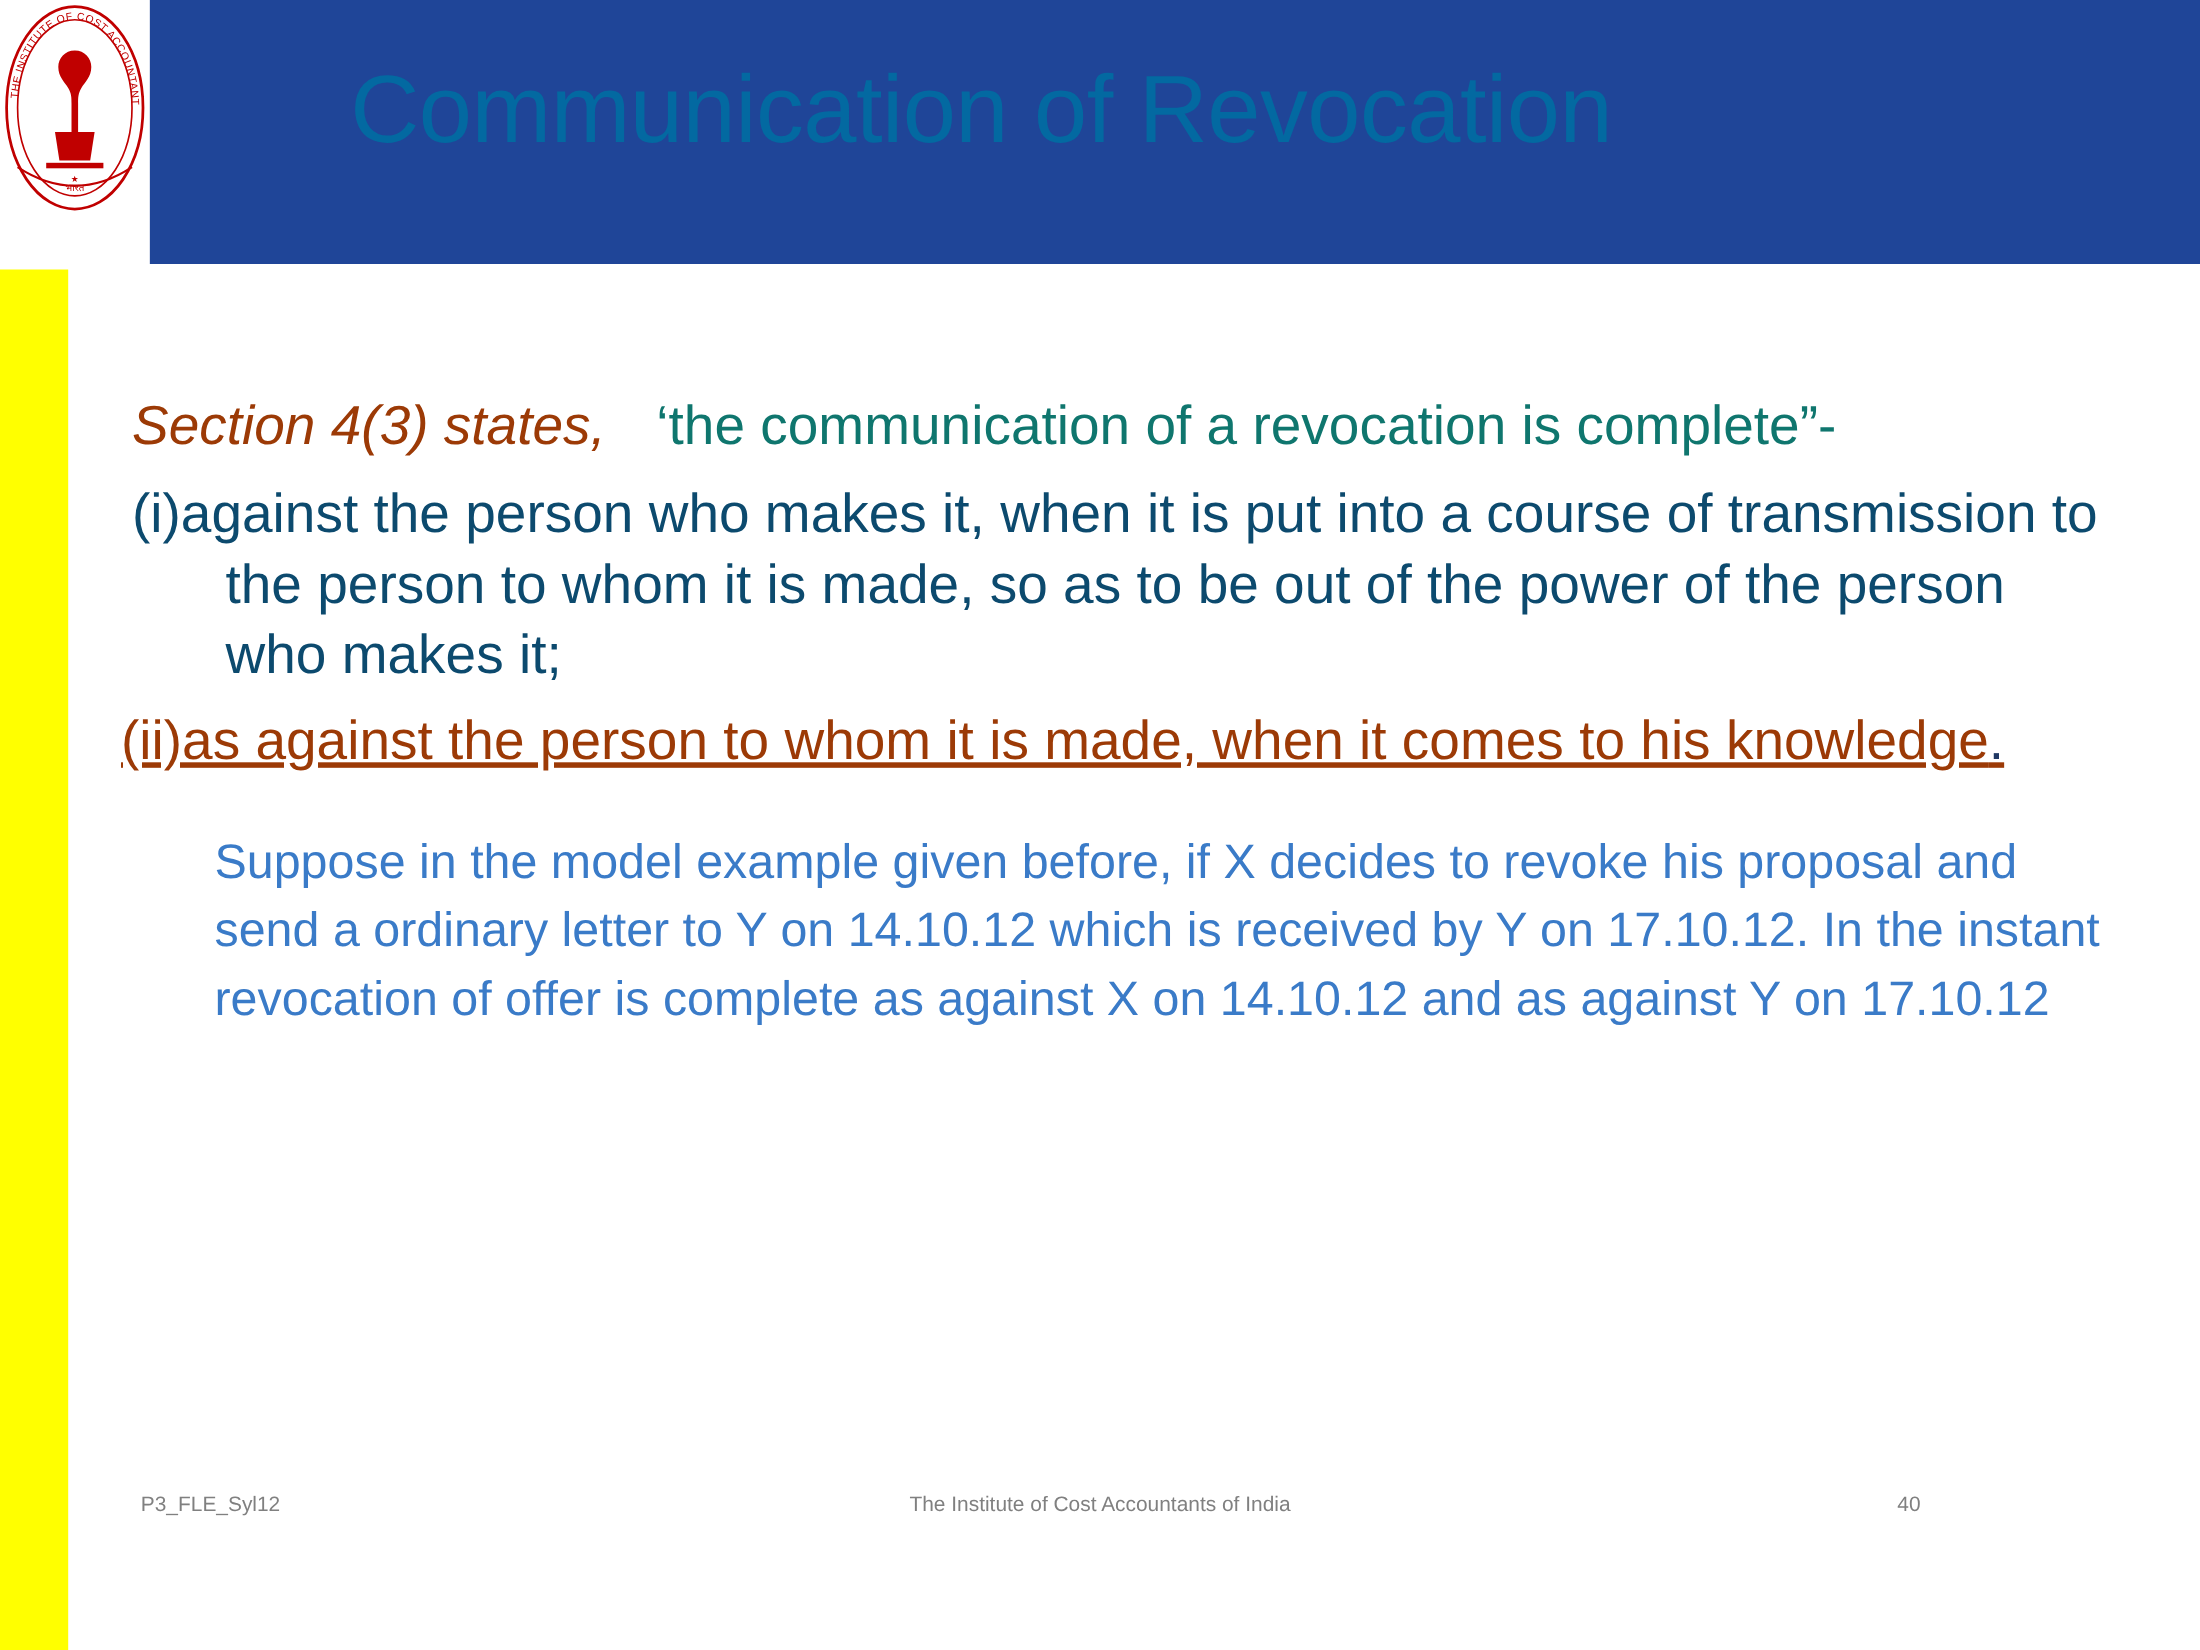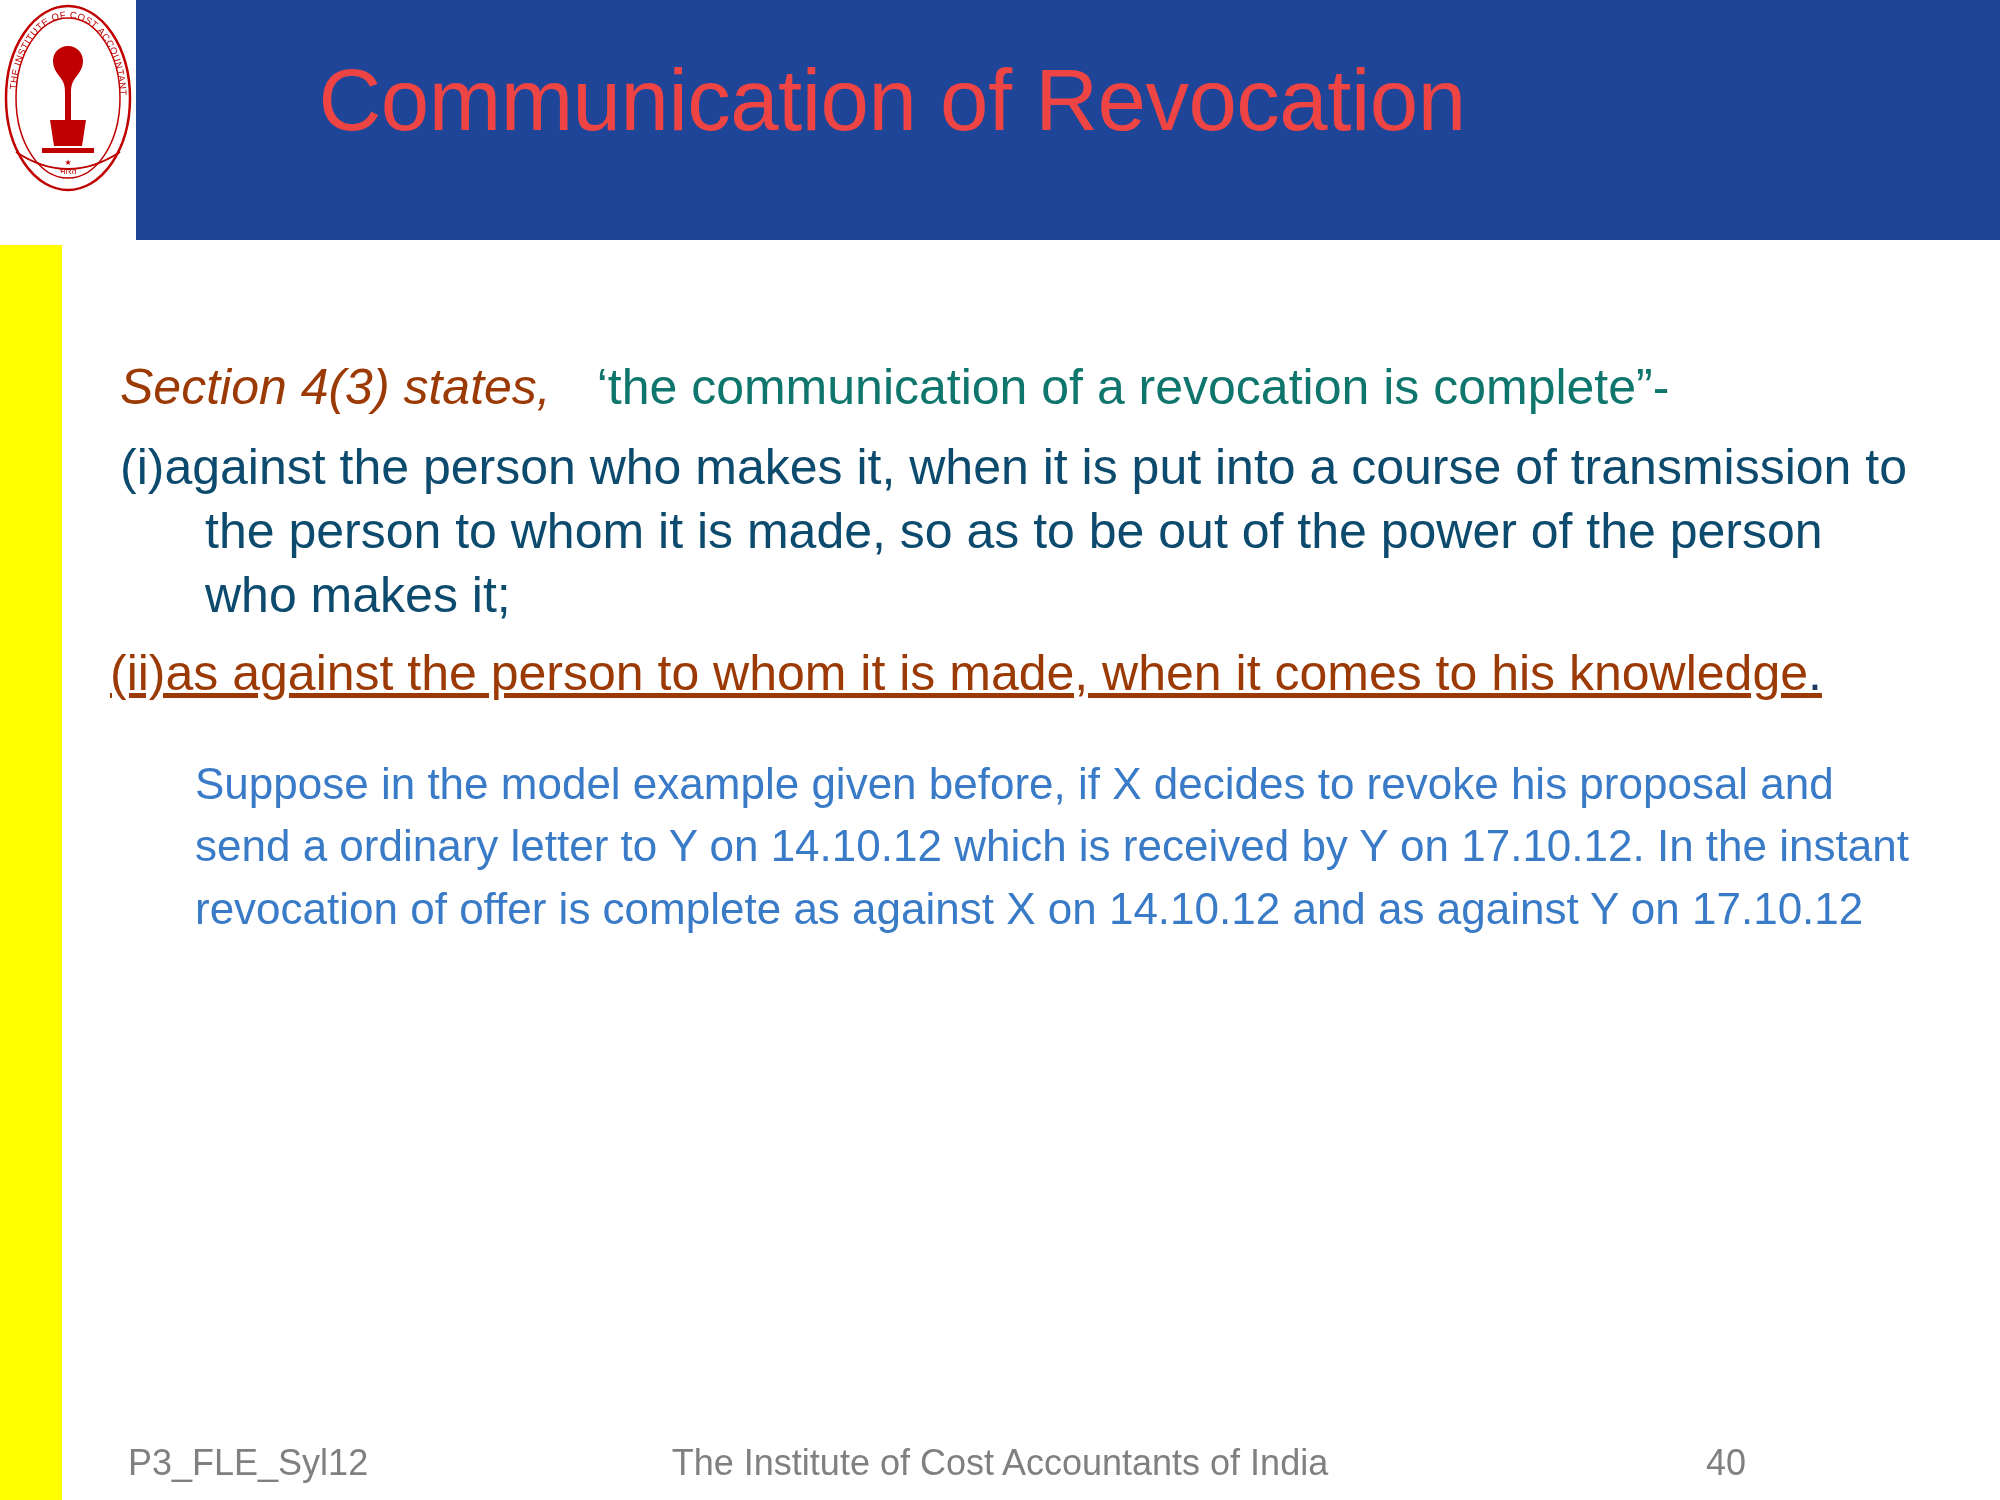--- a/index.html
+++ b/index.html
@@ -27,21 +27,21 @@
     width: 1864px;
     height: 240px;
     background: #1F4598;
   }
   .slide-title {
     position: absolute;
     left: 136px;
     top: 52px;
     width: 1512px;
     text-align: center;
-    color: #ef4444;
+    color: #0369a1;
     font-size: 87px;
     line-height: 1.1;
     font-weight: normal;
     letter-spacing: -0.5px;
   }
   
   .logo-box {
     position: absolute;
     left: 0;
     top: 0;
@@ -113,24 +113,24 @@
     color: #3A7BC8;
     font-size: 44px;
     line-height: 1.42;
     padding-left: 85px;
     margin-top: 24px;
   }
   
   .footer {
     position: absolute;
     left: 0;
-    top: 1436px;
+    top: 1352px;
     width: 1824px;
     height: 60px;
-    font-size: 36px;
+    font-size: 19px;
     color: #808080;
   }
   .footer-left {
     position: absolute;
     left: 128px;
     top: 6px;
   }
   .footer-center {
     position: absolute;
     left: 0;

